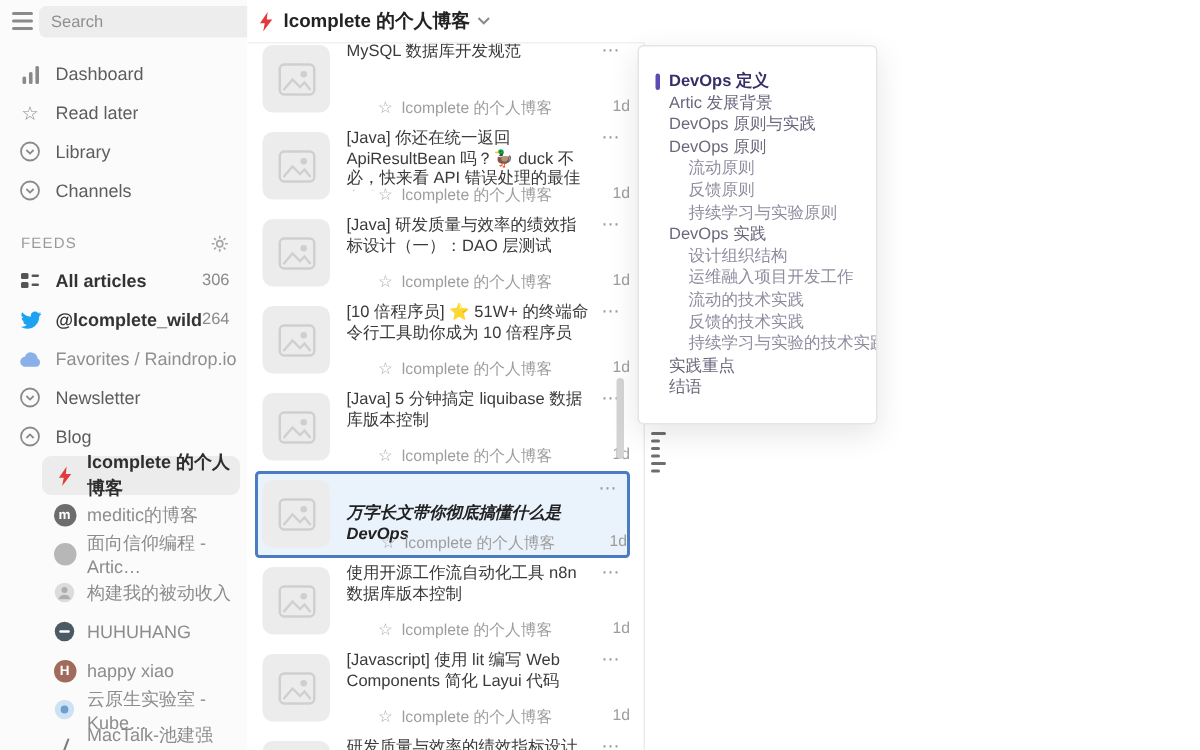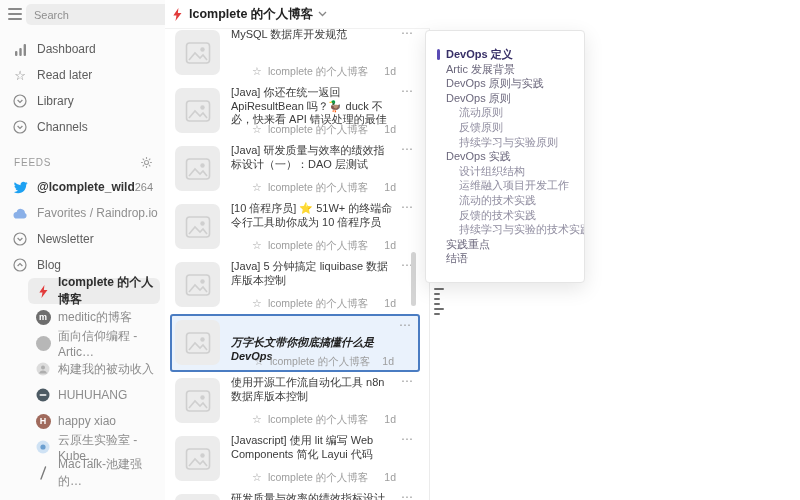--- a/index.html
+++ b/index.html
@@ -40,21 +40,21 @@
   .listheader .chev{margin-left:5px;color:#888;}
   .items{position:absolute;left:0;top:24px;width:100%;}
   .item{position:relative;height:58px;width:250px;margin-left:5px;box-sizing:border-box;cursor:pointer;}
   .thumb{position:absolute;left:5px;top:6px;width:45px;height:45px;border-radius:7px;background:#ececec;
          display:flex;align-items:center;justify-content:center;}
   .ititle{position:absolute;left:61px;top:4px;right:26px;font-size:11px;line-height:13.5px;color:#3a3a3a;
           max-height:41px;overflow:hidden;}
   .imenu{position:absolute;right:6px;top:2px;color:#9a9a9a;font-size:12px;letter-spacing:1px;cursor:pointer;}
   .ifooter{position:absolute;left:82px;top:41px;font-size:10.5px;color:#9d9d9d;white-space:nowrap;}
   .ifooter .fstar{margin-right:6px;font-size:11px;color:#a8a8a8;}
-  .iage{position:absolute;right:24px;top:41px;font-size:10.5px;color:#9d9d9d;margin-left:36px;}
+  .iage{position:absolute;right:0;top:41px;font-size:10.5px;color:#9d9d9d;margin-left:36px;}
   .item.selected{background:#eaf2fc;border:2px solid #4a7cc2;border-radius:3px;}
   .item.selected .ititle{font-weight:bold;color:#222;top:20px;left:59px;font-style:italic;}
   .item.selected .thumb{left:3px;top:4px;}
   .item.selected .ifooter{top:39px;}
   .item.selected .iage{top:39px;}
   .scrollthumb{position:absolute;left:411px;top:252px;width:5px;height:54px;background:#d4d4d4;border-radius:3px;cursor:pointer;}
   
   .pane{position:absolute;left:430px;top:0;width:370px;height:500px;background:#fff;}
   .vline{position:absolute;left:429px;top:28px;width:1px;height:472px;background:#ebebeb;}
   .outline-ind{position:absolute;left:434px;top:288px;cursor:pointer;}
@@ -130,20 +130,34 @@
             <g stroke="#a5a5a5" stroke-width="1.2" fill="none">
               <circle cx="7" cy="7" r="2.2"></circle>
               <path d="M7 1.2v2M7 10.8v2M1.2 7h2M10.8 7h2M2.9 2.9l1.4 1.4M9.7 9.7l1.4 1.4M11.1 2.9L9.7 4.3M4.3 9.7l-1.4 1.4"></path>
             </g>
           </svg>
       </span>
     </div>
 
     <div class="srow">
       <span class="sicon">
+        <svg width="14" height="14" viewBox="0 0 14 14">
+            <g fill="#555">
+              <rect x="1" y="2" width="5" height="4" rx="1"></rect>
+              <rect x="1" y="8" width="5" height="4" rx="1"></rect>
+              <rect x="8" y="3" width="5" height="1.6" rx=".8"></rect>
+              <rect x="8" y="9" width="5" height="1.6" rx=".8"></rect>
+            </g>
+          </svg>
+      </span>
+      <span class="slabel strong">All articles</span>
+      <span class="scount">306</span>
+    </div>
+    <div class="srow">
+      <span class="sicon">
         <svg width="15" height="13" viewBox="0 0 16 13">
             <path fill="#1da1f2" d="M15.5 1.7c-.55.25-1.1.42-1.7.5A3 3 0 0 0 15.1.55a6 6 0 0 1-1.9.73A3 3 0 0 0 8 3.3c0 .23.02.46.07.68A8.5 8.5 0 0 1 1.9.86 3 3 0 0 0 2.83 4.9a3 3 0 0 1-1.36-.38v.04a3 3 0 0 0 2.4 2.95c-.25.07-.52.1-.8.1l-.56-.05a3 3 0 0 0 2.8 2.08A6 6 0 0 1 .9 11.17a8.5 8.5 0 0 0 4.6 1.35c5.52 0 8.54-4.57 8.54-8.54v-.39c.59-.42 1.1-.95 1.46-1.55z"></path>
           </svg>
       </span>
       <span class="slabel strong">@lcomplete_wild (Twitt…</span>
       <span class="scount">264</span>
     </div>
     <div class="srow">
       <span class="sicon">
         <svg width="15" height="11" viewBox="0 0 15 11">

